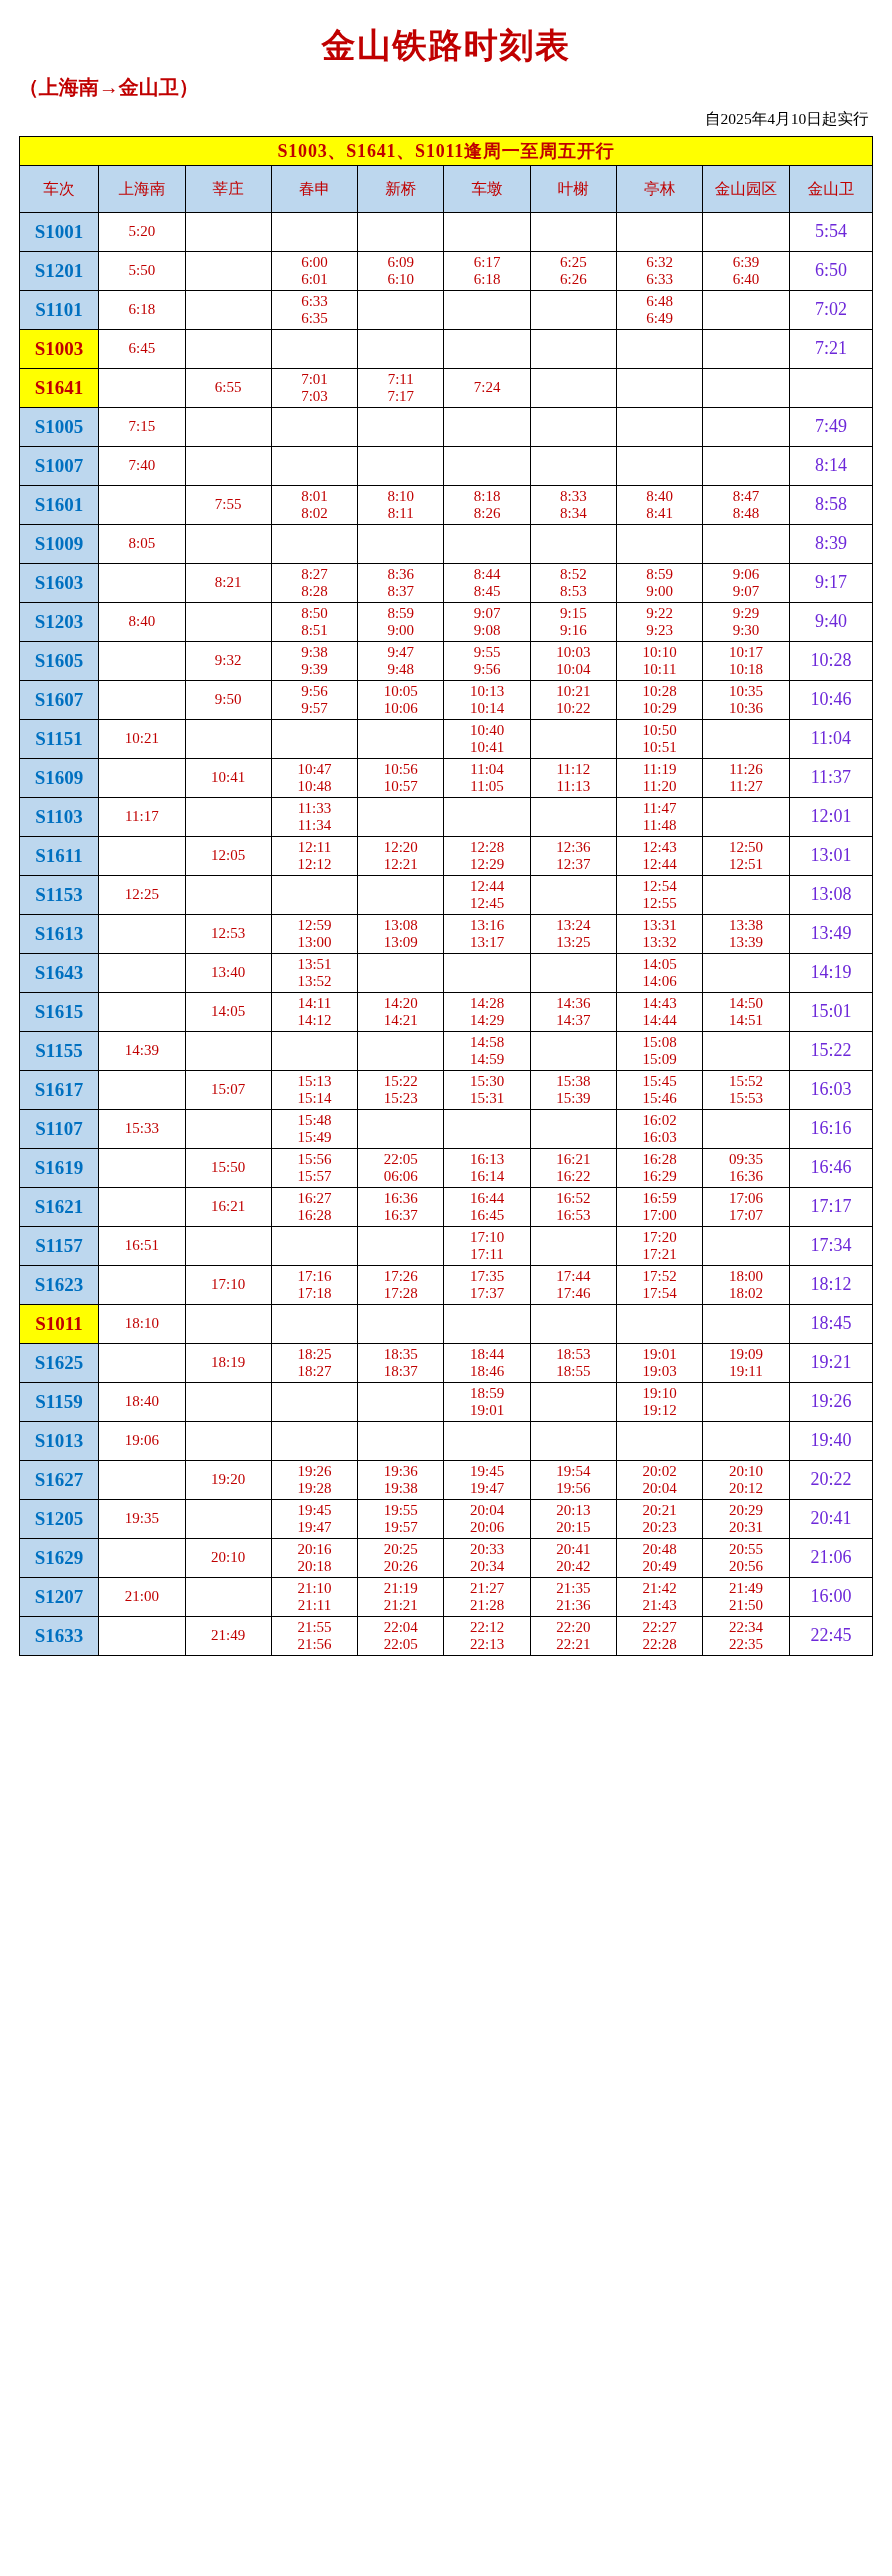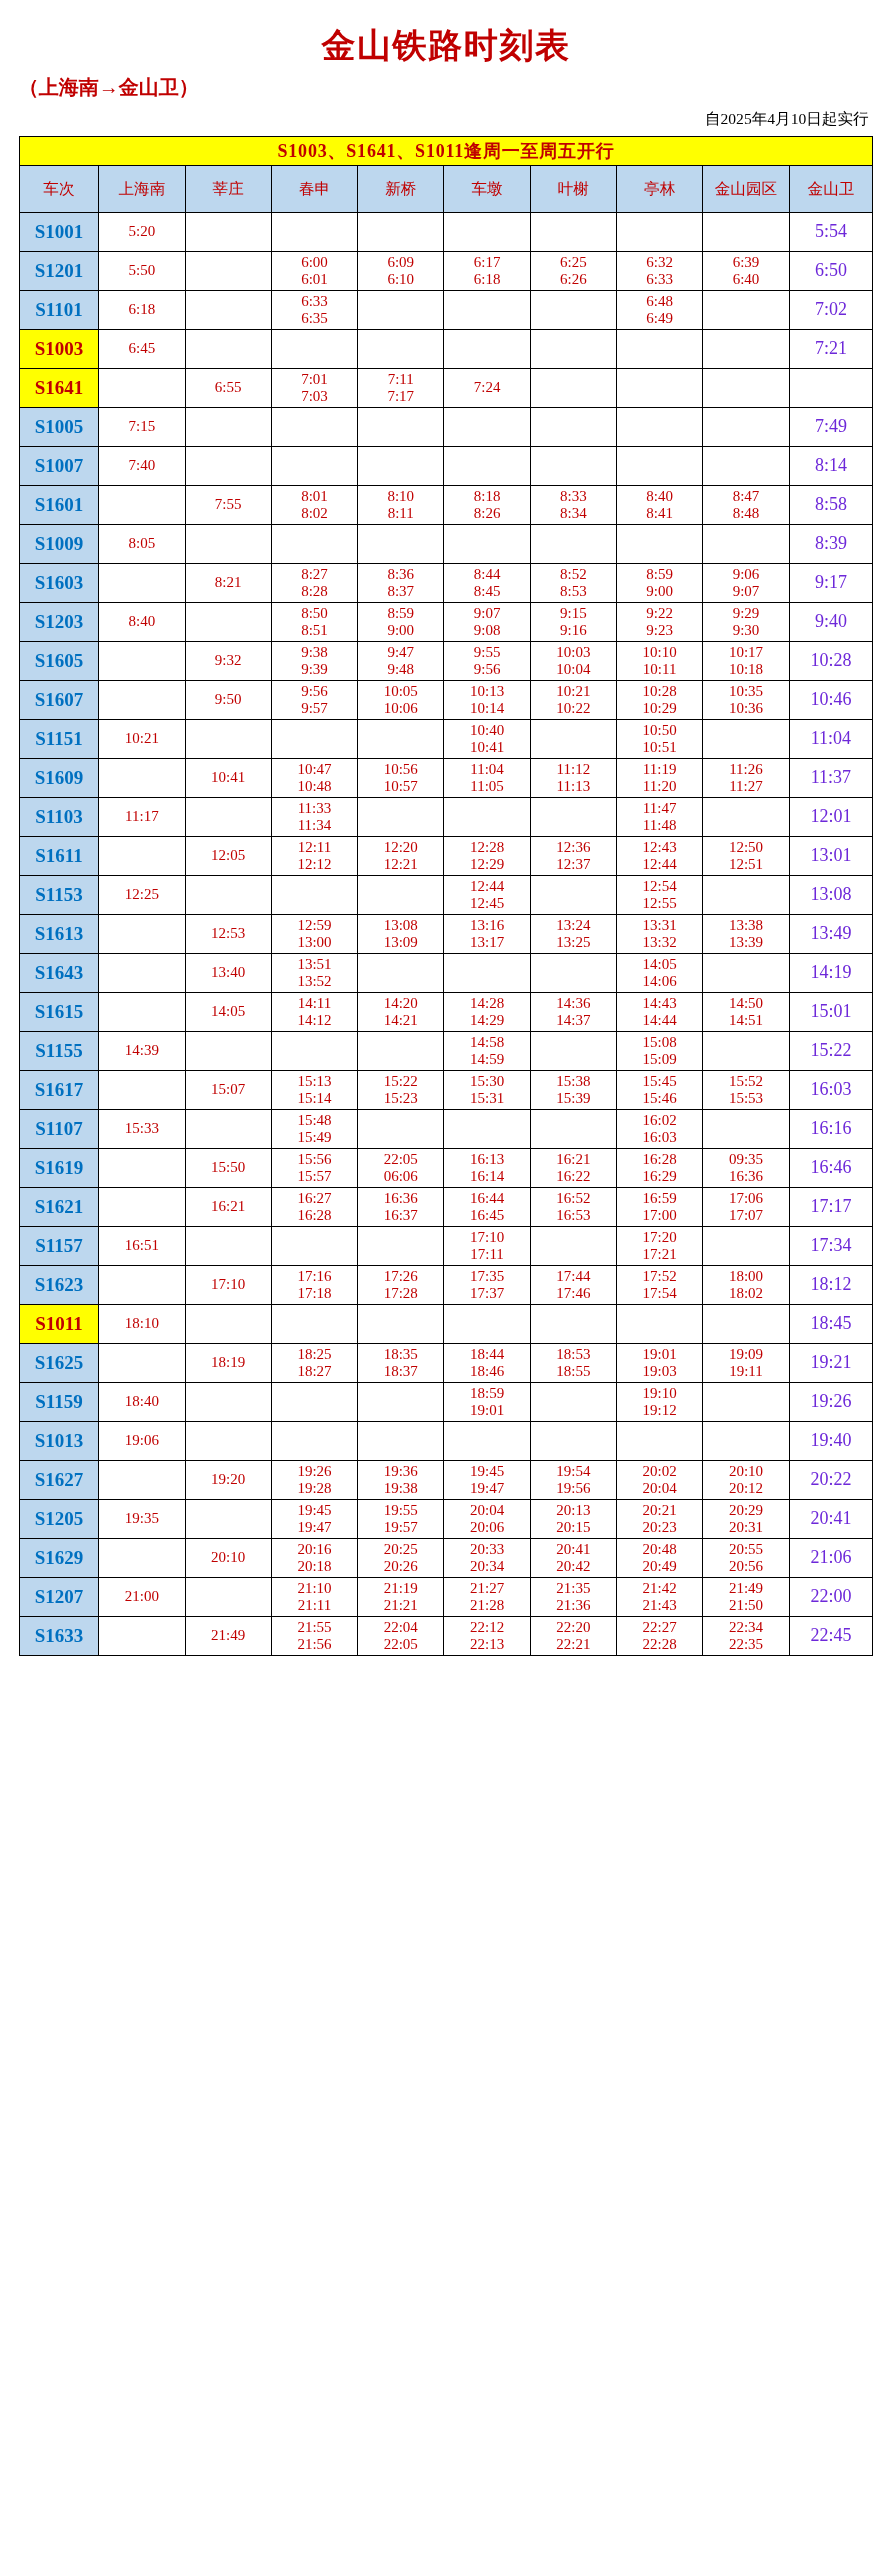--- a/index.html
+++ b/index.html
@@ -967,21 +967,21 @@
             <span>21:36</span>
           </td>
           <td class="cell two">
             <span>21:42</span>
             <span>21:43</span>
           </td>
           <td class="cell two">
             <span>21:49</span>
             <span>21:50</span>
           </td>
-          <td class="cell endcell">22:00</td>
+          <td class="cell endcell">16:00</td>
         </tr>
         <tr>
           <td class="train">S1633</td>
           <td class="cell"></td>
           <td class="cell">21:49</td>
           <td class="cell two">
             <span>21:55</span>
             <span>21:56</span>
           </td>
           <td class="cell two">

